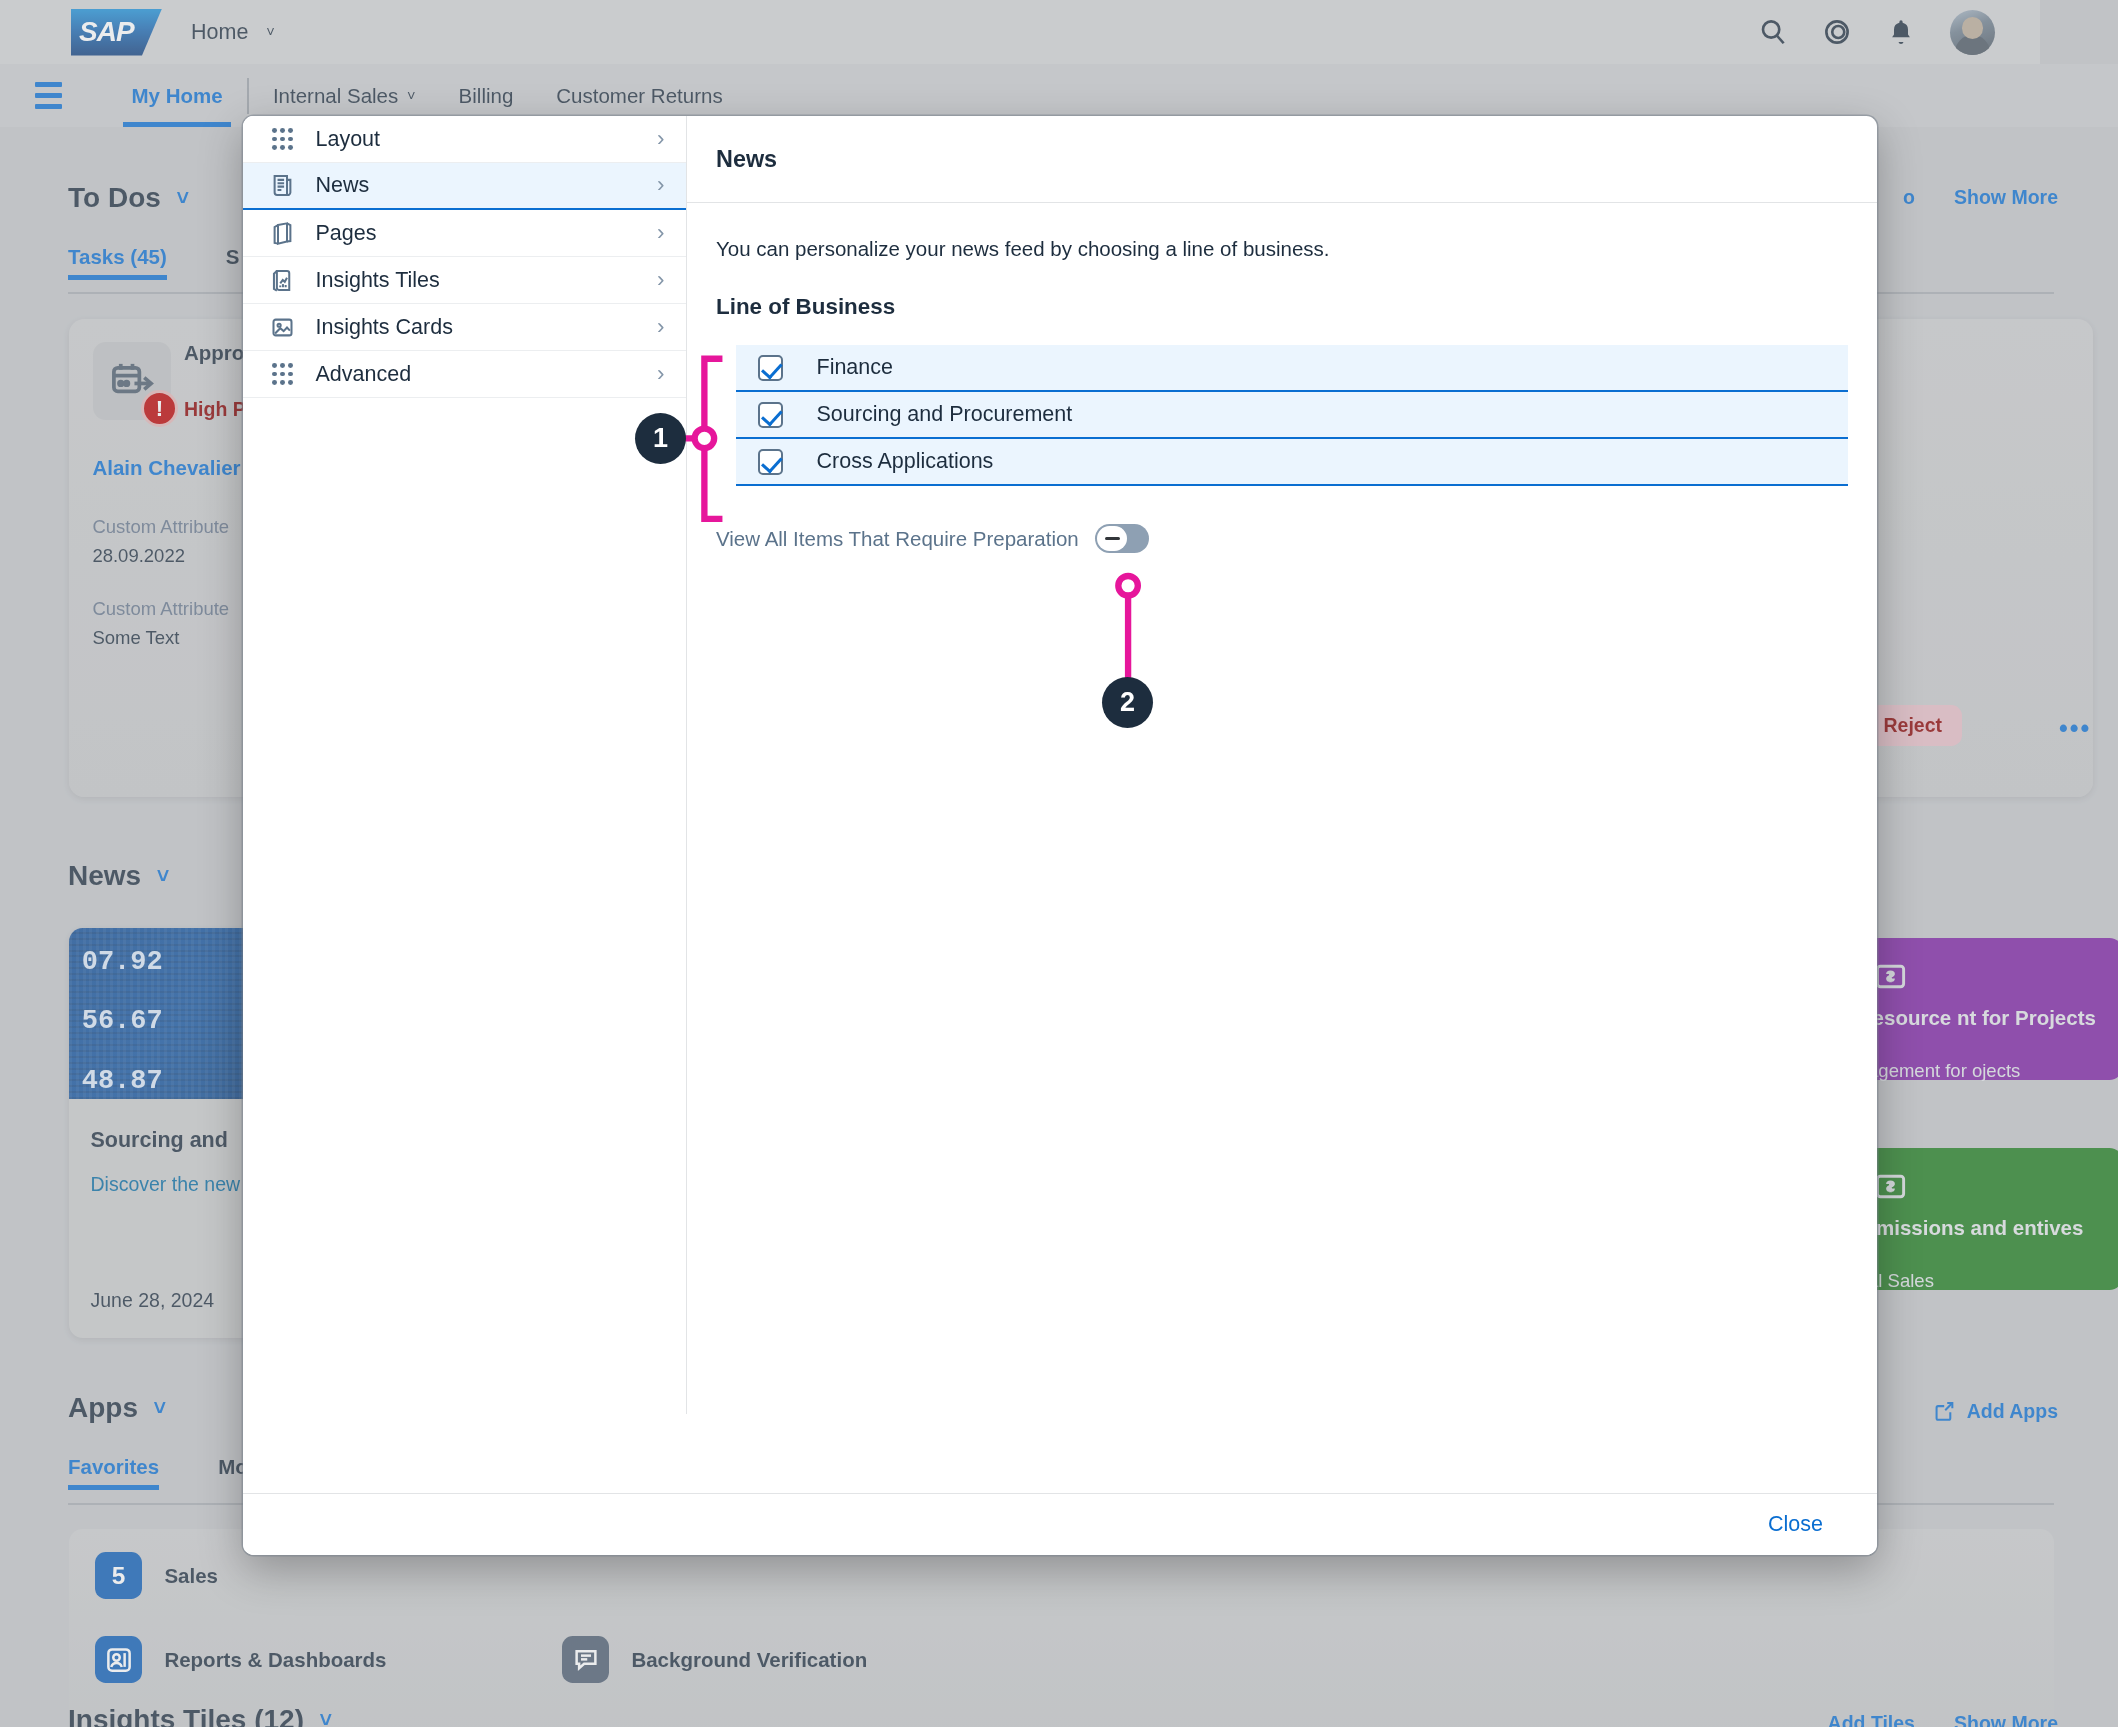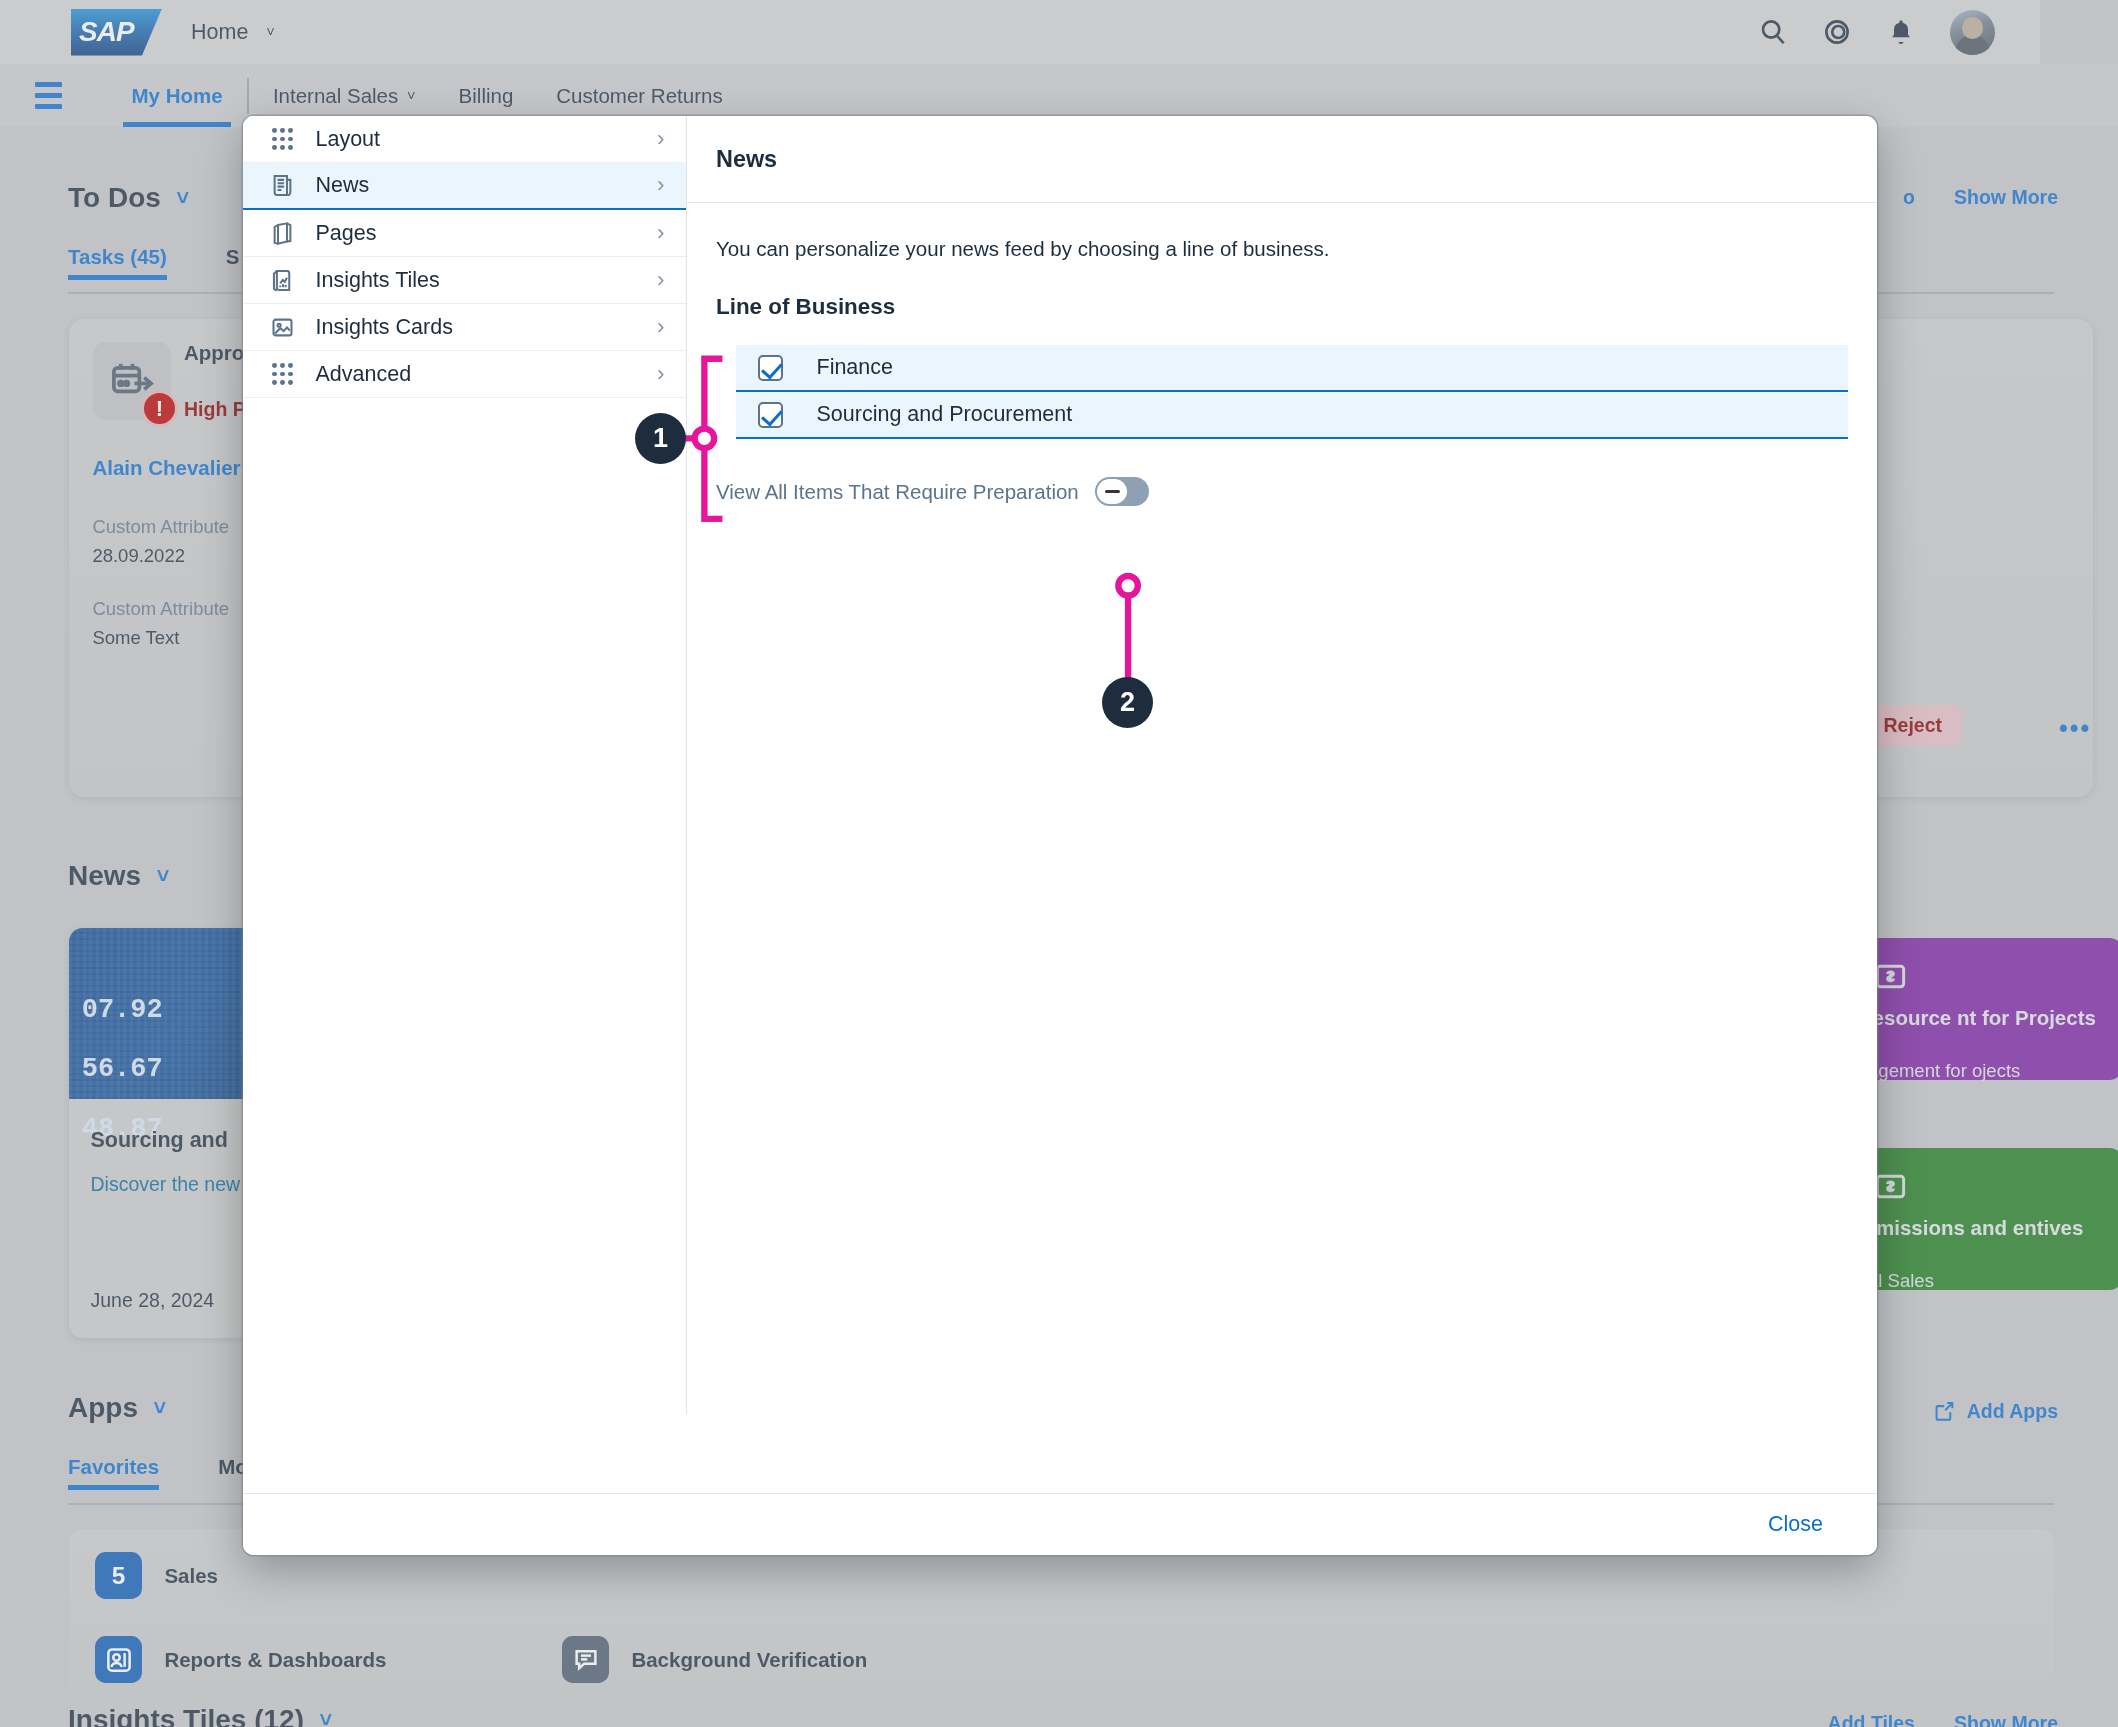--- a/index.html
+++ b/index.html
@@ -140,21 +140,21 @@
     background:#c9cacb; border-radius: 13.7px; overflow:hidden; box-shadow: 0 2px 7.8px rgba(0,0,0,.10);
   }
   .news-img {
     width: 100%; height: 171px;
     background:
       repeating-linear-gradient(90deg, rgba(255,255,255,.05) 0 2.9px, transparent 2.9px 6.8px),
       repeating-linear-gradient(0deg, rgba(0,0,0,.12) 0 2px, transparent 2px 5.9px),
       linear-gradient(135deg,#0d4b96 0%, #10529f 40%, #0a3f80 100%);
       position: relative;
   }
-  .news-img .dig { position:absolute; color:#d8e6f5; font-size: 27px; font-weight:800; font-family:"Liberation Mono", monospace;margin-top:48px; }
+  .news-img .dig { position:absolute; color:#d8e6f5; font-size: 27px; font-weight:800; font-family:"Liberation Mono", monospace; }
   .news-img .curve {
     position:absolute; left:55%; bottom: -9.8px; width: 205px; height: 166px;
     border-left: 4.4px solid #49b3e0; border-top-left-radius: 127px;
     transform: rotate(-4deg);
   }
   .news-title { position:absolute; left: 21.5px; top: 200px; font-size: 21.5px; font-weight:700; color:#1d2d3e; white-space:nowrap;}
   .news-sub { position:absolute; left: 21.5px; top: 245px; font-size: 19.5px; color:#0369a1; white-space:nowrap;}
   .news-date { position:absolute; left: 21.5px; top: 361px; font-size: 19.5px; color:#1d2d3e;}
 
   .tile-purple {
@@ -592,20 +592,24 @@
 
           <div class="cb-list">
             <div class="cb-row">
               <span class="cbx"></span>
               <span class="cb-lbl">Finance</span>
             </div>
             <div class="cb-row">
               <span class="cbx"></span>
               <span class="cb-lbl">Sourcing and Procurement</span>
             </div>
+            <div class="cb-row">
+              <span class="cbx"></span>
+              <span class="cb-lbl">Cross Applications</span>
+            </div>
           </div>
 
           <div class="toggle-row">
             <span class="toggle-lbl">View All Items That Require Preparation</span>
             <span class="switch">
               <span class="knob">
                   <i></i>
                 </span>
             </span>
           </div>

